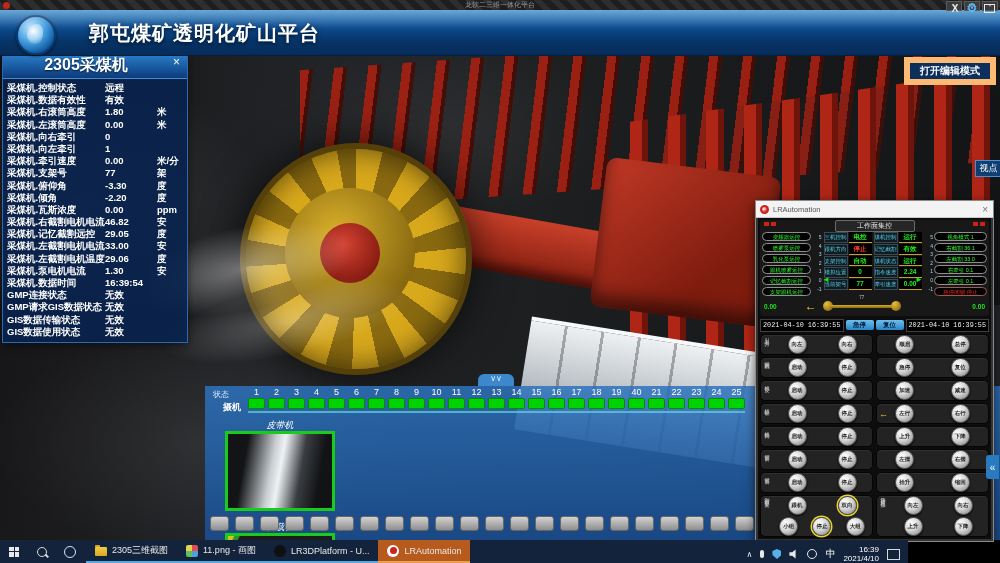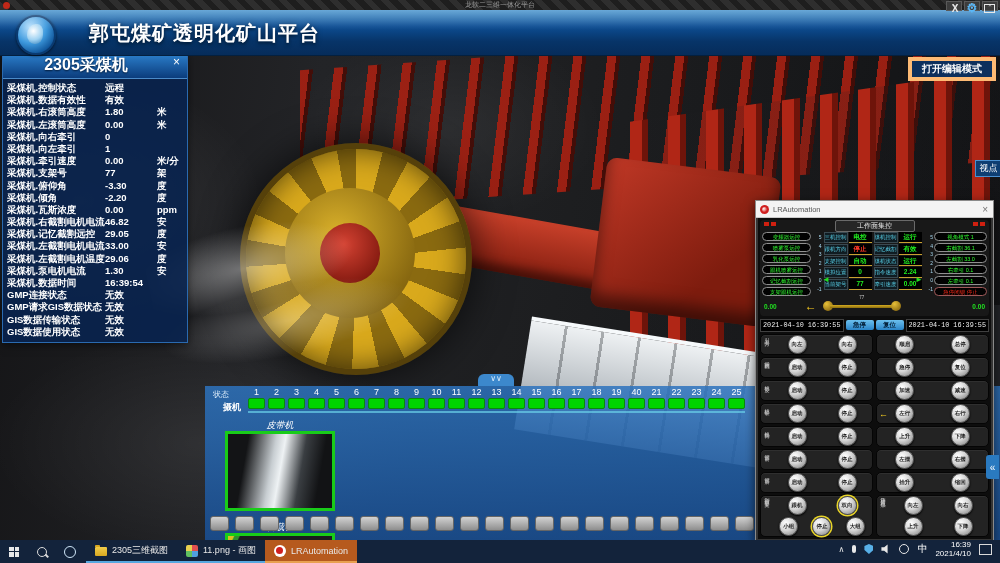--- a/index.html
+++ b/index.html
@@ -31,21 +31,21 @@
   #nav-menu{position:absolute;left:292px;top:0;height:45px;width:560px;display:flex;align-items:center;
     justify-content:space-between;}
   .nav-item{font-size:13px;font-weight:bold;color:#eef5fc;cursor:pointer;text-shadow:0 1px 2px #032246;white-space:nowrap;}
   .nav-item.active{color:#f7a81e;}
   #top-tools{position:absolute;right:4px;top:1px;display:flex;gap:3px;align-items:center;z-index:42;}
   #top-tools .tool{width:14px;height:14px;display:flex;align-items:center;justify-content:center;
     color:#eaeaea;font-size:10px;font-weight:bold;}
   #top-tools .gear{color:#5ab8f8;font-size:12px;}
   #top-tools .restore{width:9px;height:7px;border:1px solid #e8e8e8;}
   #edit-btn{position:absolute;right:4px;top:57px;width:80px;height:16px;z-index:12;
-    background:#0d2f5c;border:4px solid #fdba74;color:#fff;font-size:10px;font-weight:bold;
+    background:#0d2f5c;border:6px solid #fdba74;color:#fff;font-size:10px;font-weight:bold;
     display:flex;align-items:center;justify-content:center;cursor:pointer;}
 
   
   #scene{position:absolute;left:0;top:55px;width:1000px;height:485px;z-index:1;overflow:hidden;
     background:linear-gradient(100deg,#141416 0%,#232427 30%,#1d1e20 55%,#101113 100%);}
   .sheen{position:absolute;left:0;top:0;width:100%;height:100%;
     background:radial-gradient(ellipse 260px 180px at 8% 30%,rgba(255,255,255,.10),transparent 70%),
                radial-gradient(ellipse 300px 160px at 20% 80%,rgba(255,255,255,.07),transparent 70%),
                radial-gradient(ellipse 220px 140px at 45% 15%,rgba(255,255,255,.06),transparent 70%);}
   .roof{position:absolute;left:300px;top:-10px;width:720px;height:140px;transform:skewY(-4deg);
@@ -184,22 +184,22 @@
   .g-btns{flex:1;display:flex;flex-direction:column;justify-content:center;gap:2px;}
   .g-line{display:flex;justify-content:space-around;align-items:center;}
   .g-btn{width:17px;height:17px;border-radius:50%;border:1px solid #5a5a5a;color:#222;font-size:5.5px;
     font-weight:bold;display:flex;align-items:center;justify-content:center;cursor:pointer;
     background:radial-gradient(circle at 35% 30%,#ffffff,#d6d6d6 45%,#9a9a9a 80%,#7c7c7c);
     box-shadow:0 1px 2px #000;}
   .g-btn.hl{box-shadow:0 0 0 1.5px #e8d428,0 1px 2px #000;}
   .g-arrow{position:absolute;left:2px;top:50%;transform:translateY(-50%);color:#f8d020;font-size:9px;z-index:2;}
 
   
-  #taskbar{position:absolute;left:0;bottom:0;width:1000px;height:23px;background:#13233b;z-index:50;
-    display:flex;align-items:flex-start;}
+  #taskbar{position:absolute;left:0;bottom:0;width:908px;height:23px;background:#13233b;z-index:50;
+    display:flex;align-items:flex-end;}
   .tb-btn{width:28px;height:23px;display:flex;align-items:center;justify-content:center;cursor:pointer;}
   .win-icon{width:10px;height:10px;display:grid;grid-template:1fr 1fr/1fr 1fr;gap:1px;}
   .win-icon i{background:#e8e8e8;}
   .search-icon{position:relative;width:8px;height:8px;border:1.5px solid #dcdcdc;border-radius:50%;}
   .search-icon:after{content:"";position:absolute;left:7px;top:7px;width:4px;height:1.5px;background:#dcdcdc;
     transform:rotate(45deg);}
   .cortana-icon{width:10px;height:10px;border:1.5px solid #cfe6f8;border-radius:50%;}
   #task-items{display:flex;height:23px;margin-left:2px;}
   .task{display:flex;align-items:center;gap:5px;padding:0 9px;font-size:9px;color:#e8e8e8;cursor:pointer;
     border-bottom:2px solid #58a8e0;box-sizing:border-box;white-space:nowrap;}
@@ -824,20 +824,24 @@
     </div>
     <div id="task-items">
         <div class="task">
           <span class="t-icon folder-icon"></span>
           <span class="t-label">2305三维截图</span>
         </div>
         <div class="task">
           <span class="t-icon paint-icon"></span>
           <span class="t-label">11.png - 画图</span>
         </div>
+        <div class="task">
+          <span class="t-icon unreal-icon"></span>
+          <span class="t-label">LR3DPlatform - U...</span>
+        </div>
         <div class="task orange">
           <span class="t-icon dragon-icon"></span>
           <span class="t-label">LRAutomation</span>
         </div>
       </div>
     <div id="tray">
       <span class="tray-chevron">∧</span>
       <span class="mic-icon"></span>
       <span class="shield-icon"></span>
       <span class="speaker-icon"></span>

